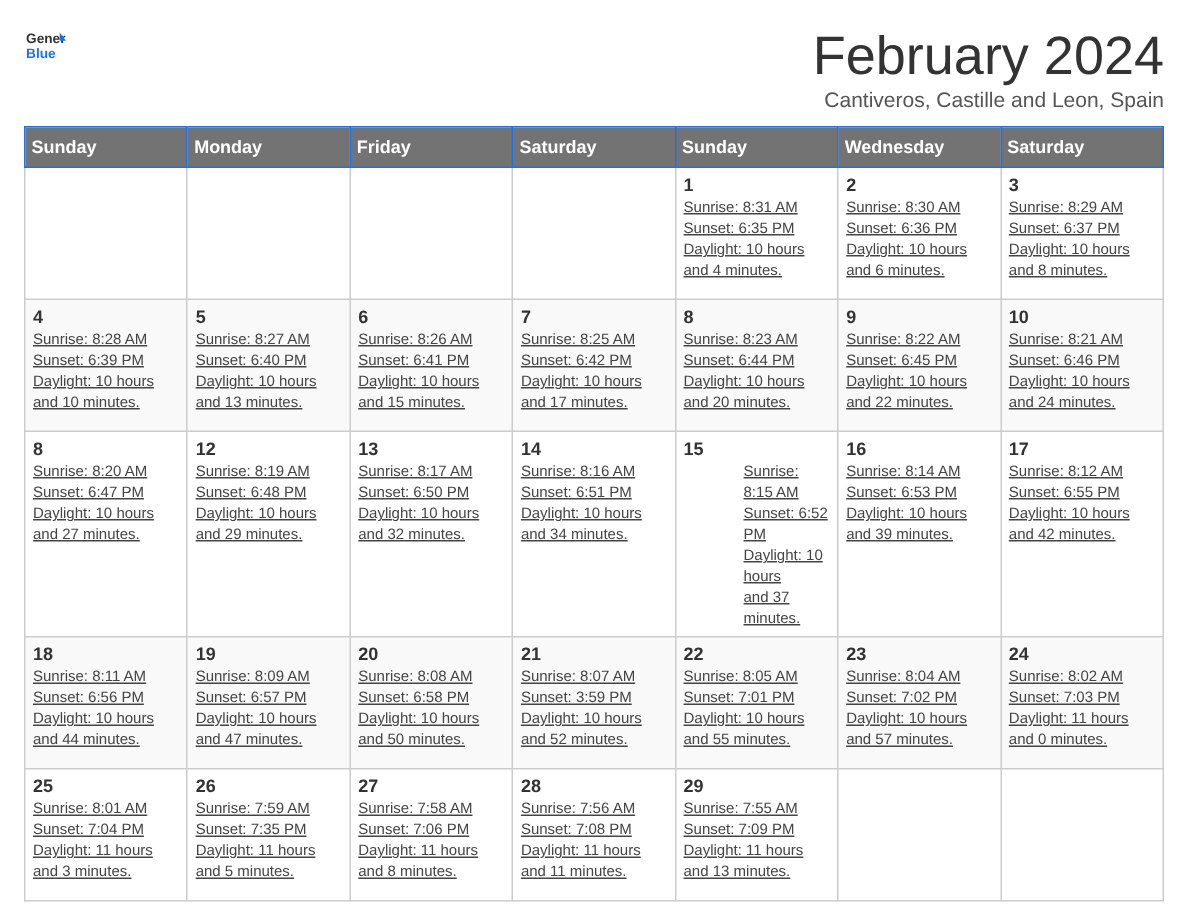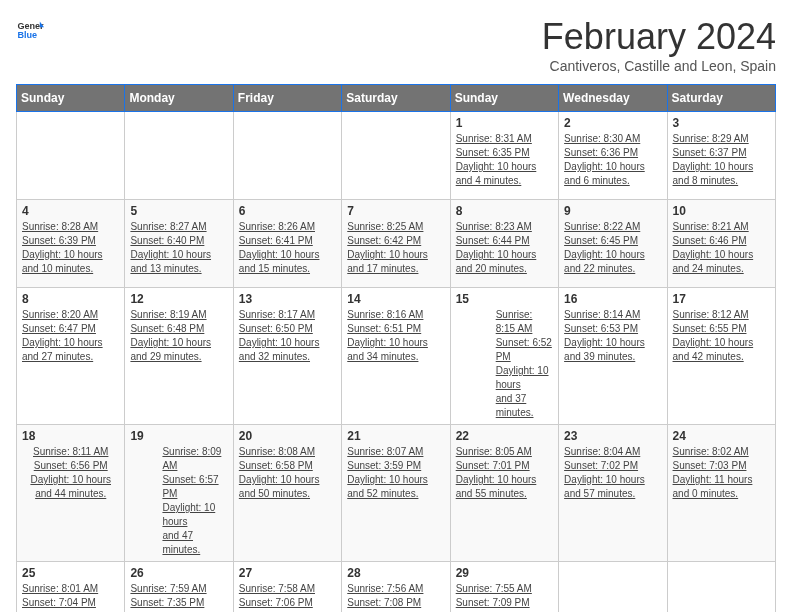--- a/index.html
+++ b/index.html
@@ -238,28 +238,28 @@
           <span class="day-num">17</span>
           <div class="day-info" style="white-space: pre-line;">Sunrise: 8:12 AM
 Sunset: 6:55 PM
 Daylight: 10 hours
 and 42 minutes.</div>
         </td>
       </tr>
       <tr>
         <td>
           <span class="day-num">18</span>
-          <div class="day-info" style="white-space: pre-line; text-align: center;">Sunrise: 8:11 AM
+          <div class="day-info" style="white-space: pre-line;">Sunrise: 8:11 AM
 Sunset: 6:56 PM
 Daylight: 10 hours
 and 44 minutes.</div>
         </td>
         <td>
           <span class="day-num">19</span>
-          <div class="day-info" style="white-space: pre-line; margin-left: 32px;">Sunrise: 8:09 AM
+          <div class="day-info" style="white-space: pre-line;">Sunrise: 8:09 AM
 Sunset: 6:57 PM
 Daylight: 10 hours
 and 47 minutes.</div>
         </td>
         <td>
           <span class="day-num">20</span>
           <div class="day-info" style="white-space: pre-line;">Sunrise: 8:08 AM
 Sunset: 6:58 PM
 Daylight: 10 hours
 and 50 minutes.</div>

